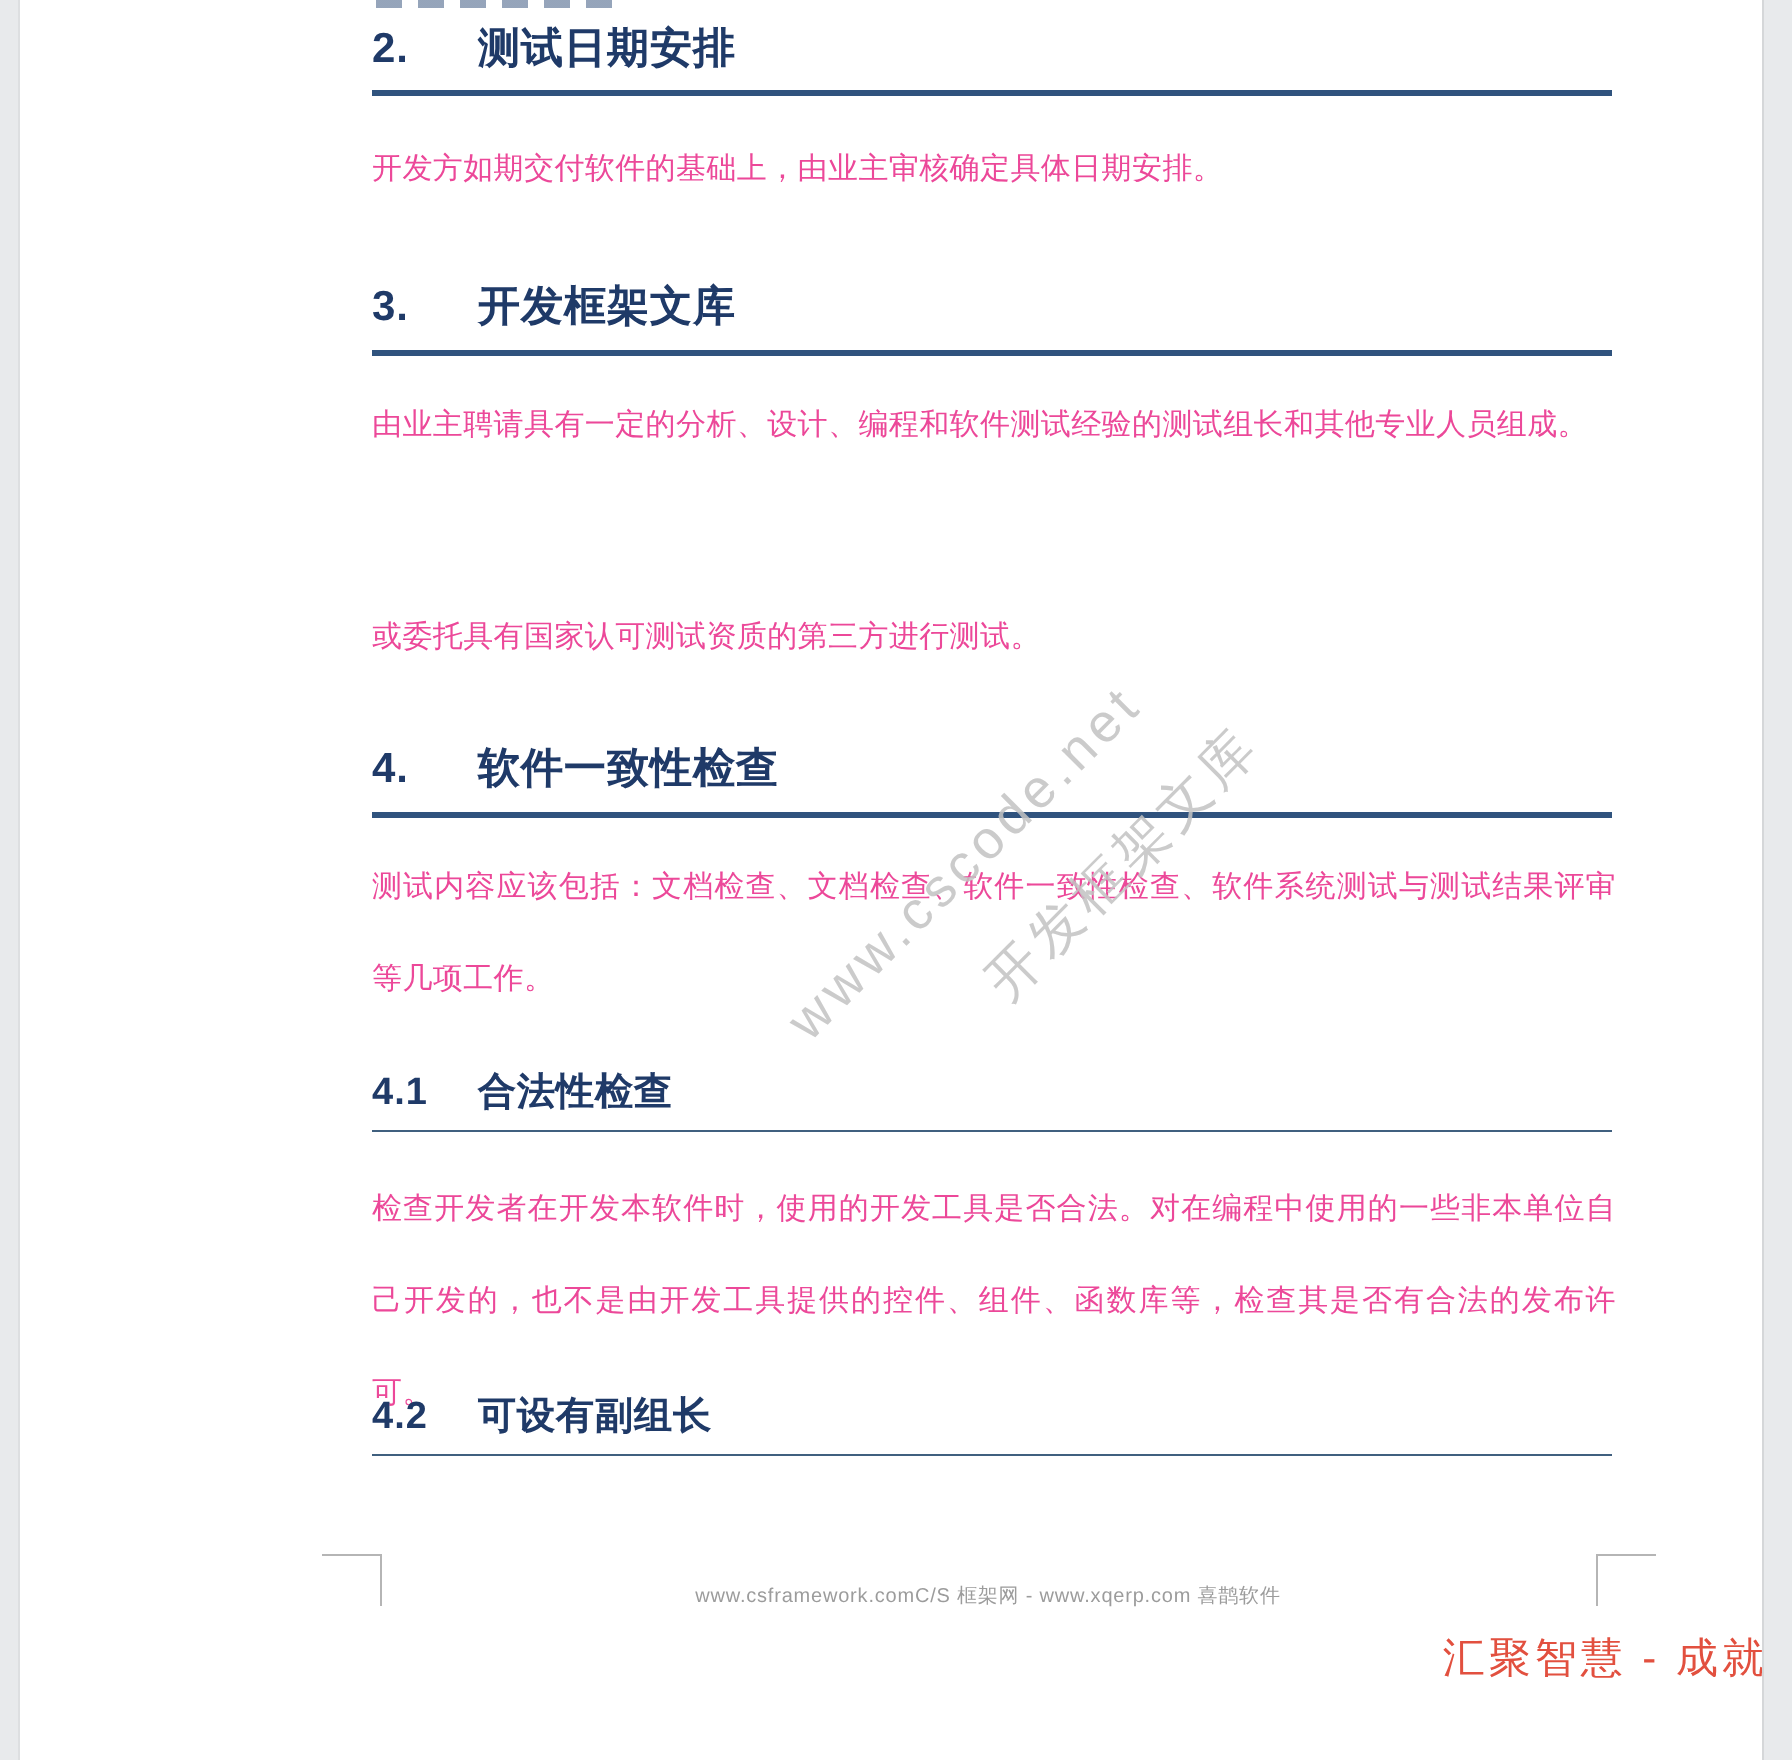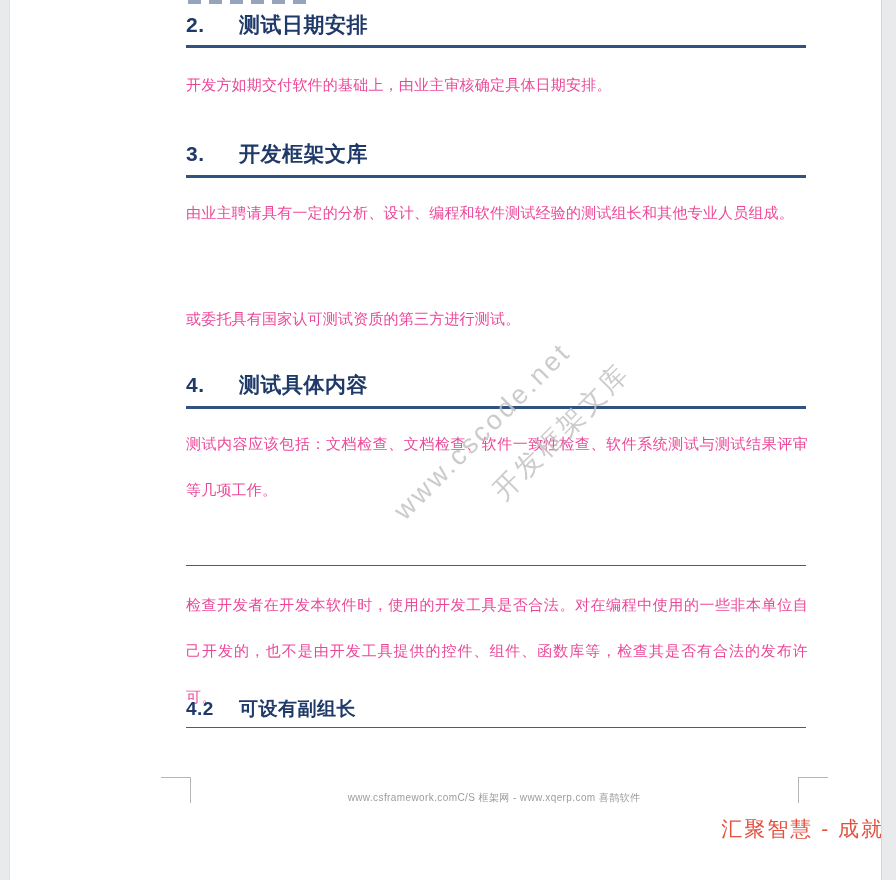--- a/index.html
+++ b/index.html
@@ -79,24 +79,25 @@
 
   <h2 class="h2" style="top:11px"><span class="num">2.</span><span>测试日期安排</span></h2>
   <div class="rule2" style="top:45px"></div>
   <p class="para" style="top:62px">开发方如期交付软件的基础上，由业主审核确定具体日期安排。</p>
 
   <h2 class="h2" style="top:140px"><span class="num">3.</span><span>开发框架文库</span></h2>
   <div class="rule2" style="top:175px"></div>
   <p class="para" style="top:190px">由业主聘请具有一定的分析、设计、编程和软件测试经验的测试组长和其他专业人员组成。</p>
   <p class="para" style="top:296px">或委托具有国家认可测试资质的第三方进行测试。</p>
 
-  <h2 class="h2" style="top:371px"><span class="num">4.</span><span>测试具体内容</span></h2>
+  <h2 class="h2" style="top:371px"><span class="num">4.</span><span>软件一致性检查</span></h2>
   <div class="rule2" style="top:406px"></div>
   <p class="para" style="top:421px">测试内容应该包括：文档检查、文档检查、软件一致性检查、软件系统测试与测试结果评审等几项工作。</p>
 
+  <h3 class="h3" style="top:535px"><span class="num">4.1</span><span>合法性检查</span></h3>
   <div class="rule3" style="top:565px"></div>
   <p class="para" style="top:582px">检查开发者在开发本软件时，使用的开发工具是否合法。对在编程中使用的一些非本单位自己开发的，也不是由开发工具提供的控件、组件、函数库等，检查其是否有合法的发布许可。</p>
 
   <h3 class="h3" style="top:697px"><span class="num">4.2</span><span>可设有副组长</span></h3>
   <div class="rule3" style="top:727px"></div>
 
   <div class="watermark">
     <div class="wm-line1">www.cscode.net</div>
     <div class="wm-line2">开发框架文库</div>
   </div>

